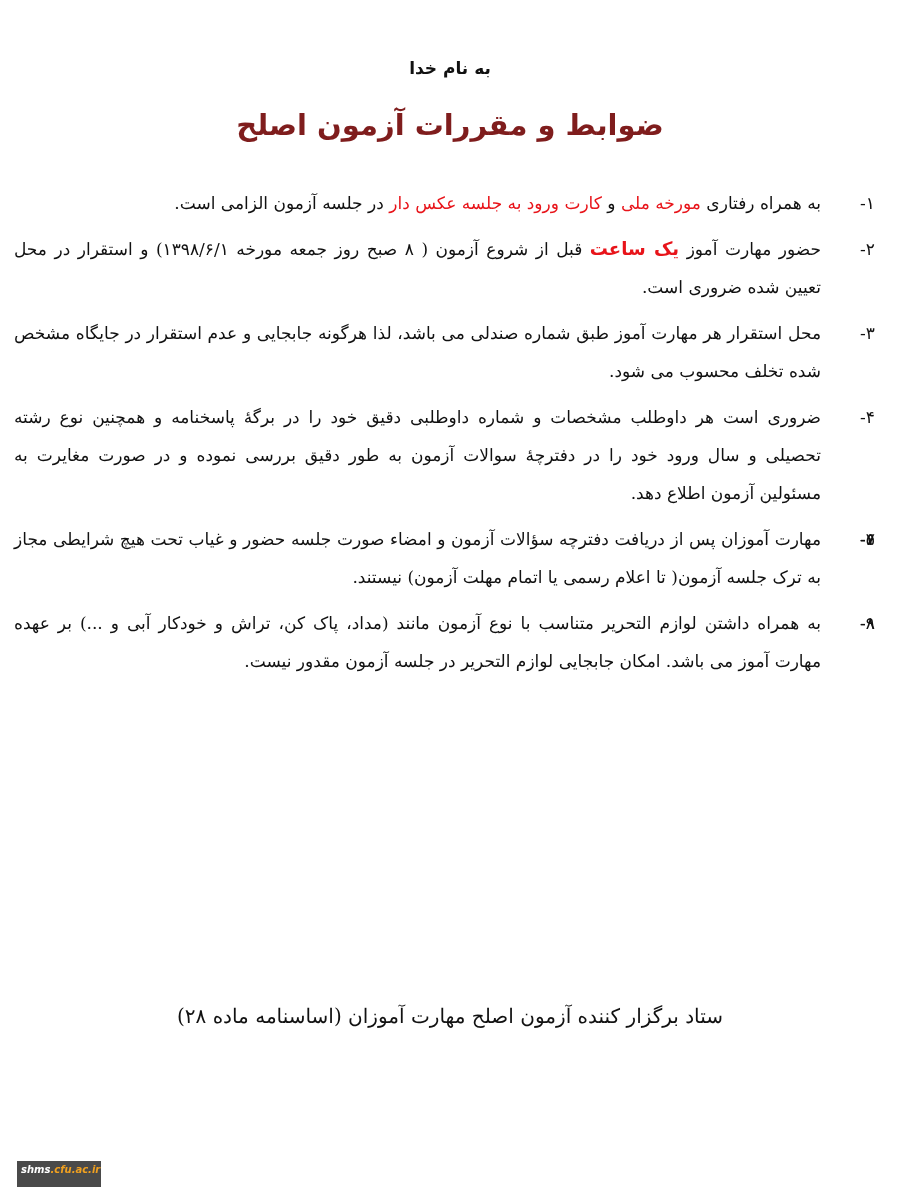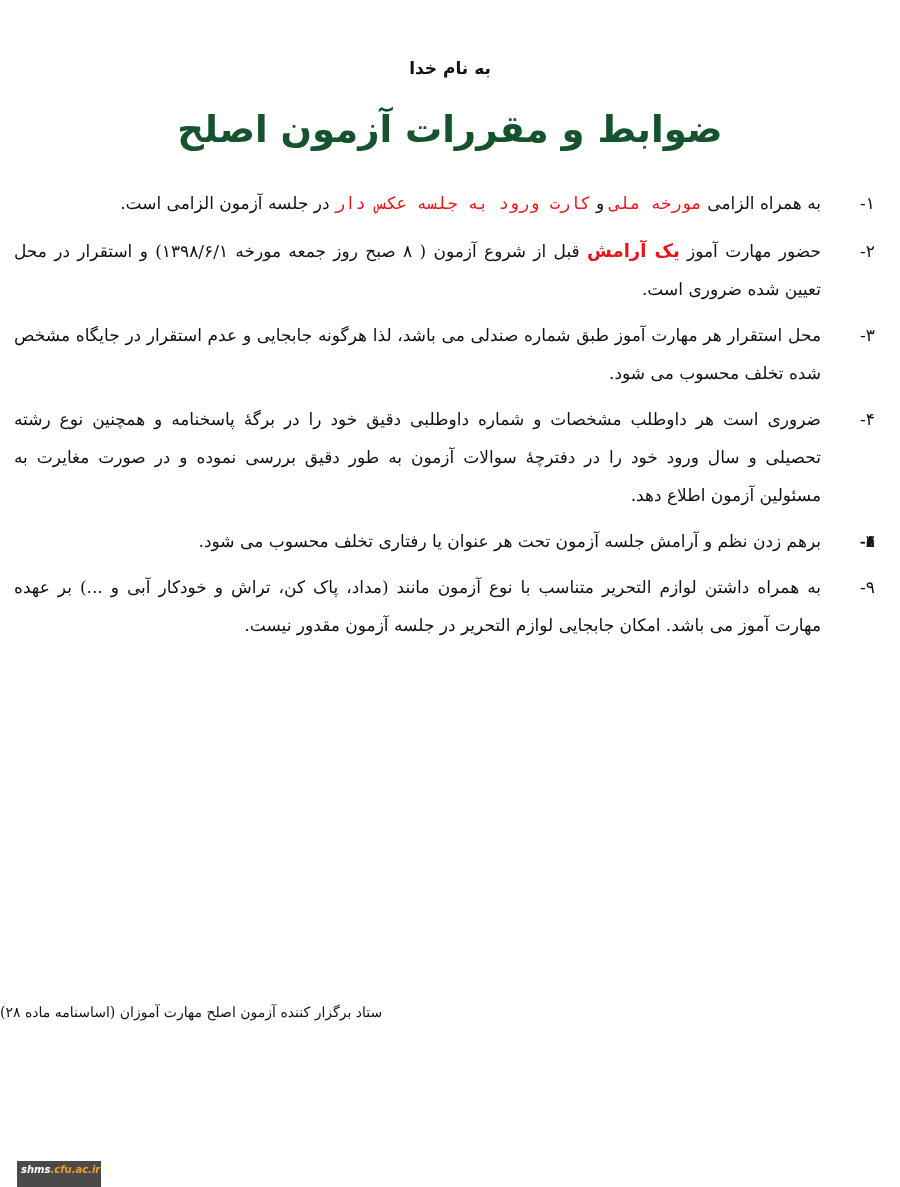--- a/index.html
+++ b/index.html
@@ -32,22 +32,22 @@
       font-size: 17px;
       color: #111;
     }
     .title {
       position: absolute;
       top: 92px;
       left: 0; right: 0;
       text-align: center;
       font-family: "DejaVu Sans", "Liberation Sans", sans-serif;
       font-weight: bold;
-      font-size: 37px;
-      color: #14532d;
+      font-size: 29px;
+      color: #7f1d1d;
     }
     .rules {
       position: absolute;
       top: 168px;
       right: 25px;
       left: 14px;
       margin: 0;
       padding: 0;
       list-style: none;
     }
@@ -63,34 +63,33 @@
     .rule-num {
       position: absolute;
       right: 0;
       top: 0;
       width: 50px;
       text-align: right;
       white-space: nowrap;
     }
     .hl {
       color: #e8141a;
-      font-family: Liberation Mono, monospace;
     }
     .hl-strong {
       color: #e8141a;
       font-weight: bold;
       font-family: "DejaVu Sans", "Liberation Sans", sans-serif;
       font-size: 18px;
     }
     .footer-note {
       position: absolute;
       top: 988px;
       left: 0; right: 0;
-      text-align: left;
-      font-size: 14px;
+      text-align: center;
+      font-size: 20px;
       color: #111;
     }
     .watermark {
       position: absolute;
       left: 17px;
       top: 1161px;
       width: 84px;
       height: 30px;
       background: #4a4a4a;
       direction: ltr;
@@ -111,46 +110,46 @@
 
 <div class="page">
 
   <div class="basmala">به نام خدا</div>
 
   <div class="title">ضوابط و مقررات آزمون اصلح</div>
 
   <ol class="rules">
     <li class="rule">
       <span class="rule-num">۱-</span>
-      <span>به همراه الزامی </span><span class="hl">مورخه ملی</span><span> و </span><span class="hl">کارت ورود به جلسه عکس دار</span><span> در جلسه آزمون الزامی است.</span>
+      <span>به همراه رفتاری </span><span class="hl">مورخه ملی</span><span> و </span><span class="hl">کارت ورود به جلسه عکس دار</span><span> در جلسه آزمون الزامی است.</span>
     </li>
     <li class="rule">
       <span class="rule-num">۲-</span>
-      <span>حضور مهارت آموز </span><span class="hl-strong">یک آرامش</span><span> قبل از شروع آزمون ( ۸ صبح روز جمعه مورخه ۱۳۹۸/۶/۱) و استقرار در محل تعیین شده ضروری است.</span>
+      <span>حضور مهارت آموز </span><span class="hl-strong">یک ساعت</span><span> قبل از شروع آزمون ( ۸ صبح روز جمعه مورخه ۱۳۹۸/۶/۱) و استقرار در محل تعیین شده ضروری است.</span>
     </li>
     <li class="rule">
       <span class="rule-num">۳-</span>
       <span>محل استقرار هر مهارت آموز طبق شماره صندلی می باشد، لذا هرگونه جابجایی و عدم استقرار در جایگاه مشخص شده تخلف محسوب می شود.</span>
     </li>
     <li class="rule">
       <span class="rule-num">۴-</span>
       <span>ضروری است هر داوطلب مشخصات و شماره داوطلبی دقیق خود را در برگهٔ پاسخنامه و همچنین نوع رشته تحصیلی و سال ورود خود را در دفترچهٔ سوالات آزمون به طور دقیق بررسی نموده و در صورت مغایرت به مسئولین آزمون اطلاع دهد.</span>
     </li>
     <li class="rule">
       <span class="rule-num">۵-</span>
     </li>
     <li class="rule">
       <span class="rule-num">۶-</span>
     </li>
     <li class="rule">
       <span class="rule-num">۷-</span>
+      <span>مهارت آموزان پس از دریافت دفترچه سؤالات آزمون و امضاء صورت جلسه حضور و غیاب تحت هیچ شرایطی مجاز به ترک جلسه آزمون( تا اعلام رسمی یا اتمام مهلت آزمون) نیستند.</span>
     </li>
     <li class="rule">
       <span class="rule-num">۸-</span>
-      <span>برهم زدن نظم و آرامش جلسه آزمون تحت هر عنوان یا رفتاری تخلف محسوب می شود.</span>
     </li>
     <li class="rule">
       <span class="rule-num">۹-</span>
       <span>به همراه داشتن لوازم التحریر متناسب با نوع آزمون مانند (مداد، پاک کن، تراش و خودکار آبی و ...) بر عهده مهارت آموز می باشد. امکان جابجایی لوازم التحریر در جلسه آزمون مقدور نیست.</span>
     </li>
   </ol>
 
   <div class="footer-note">ستاد برگزار کننده آزمون اصلح مهارت آموزان (اساسنامه ماده ۲۸)</div>
 
 </div>

